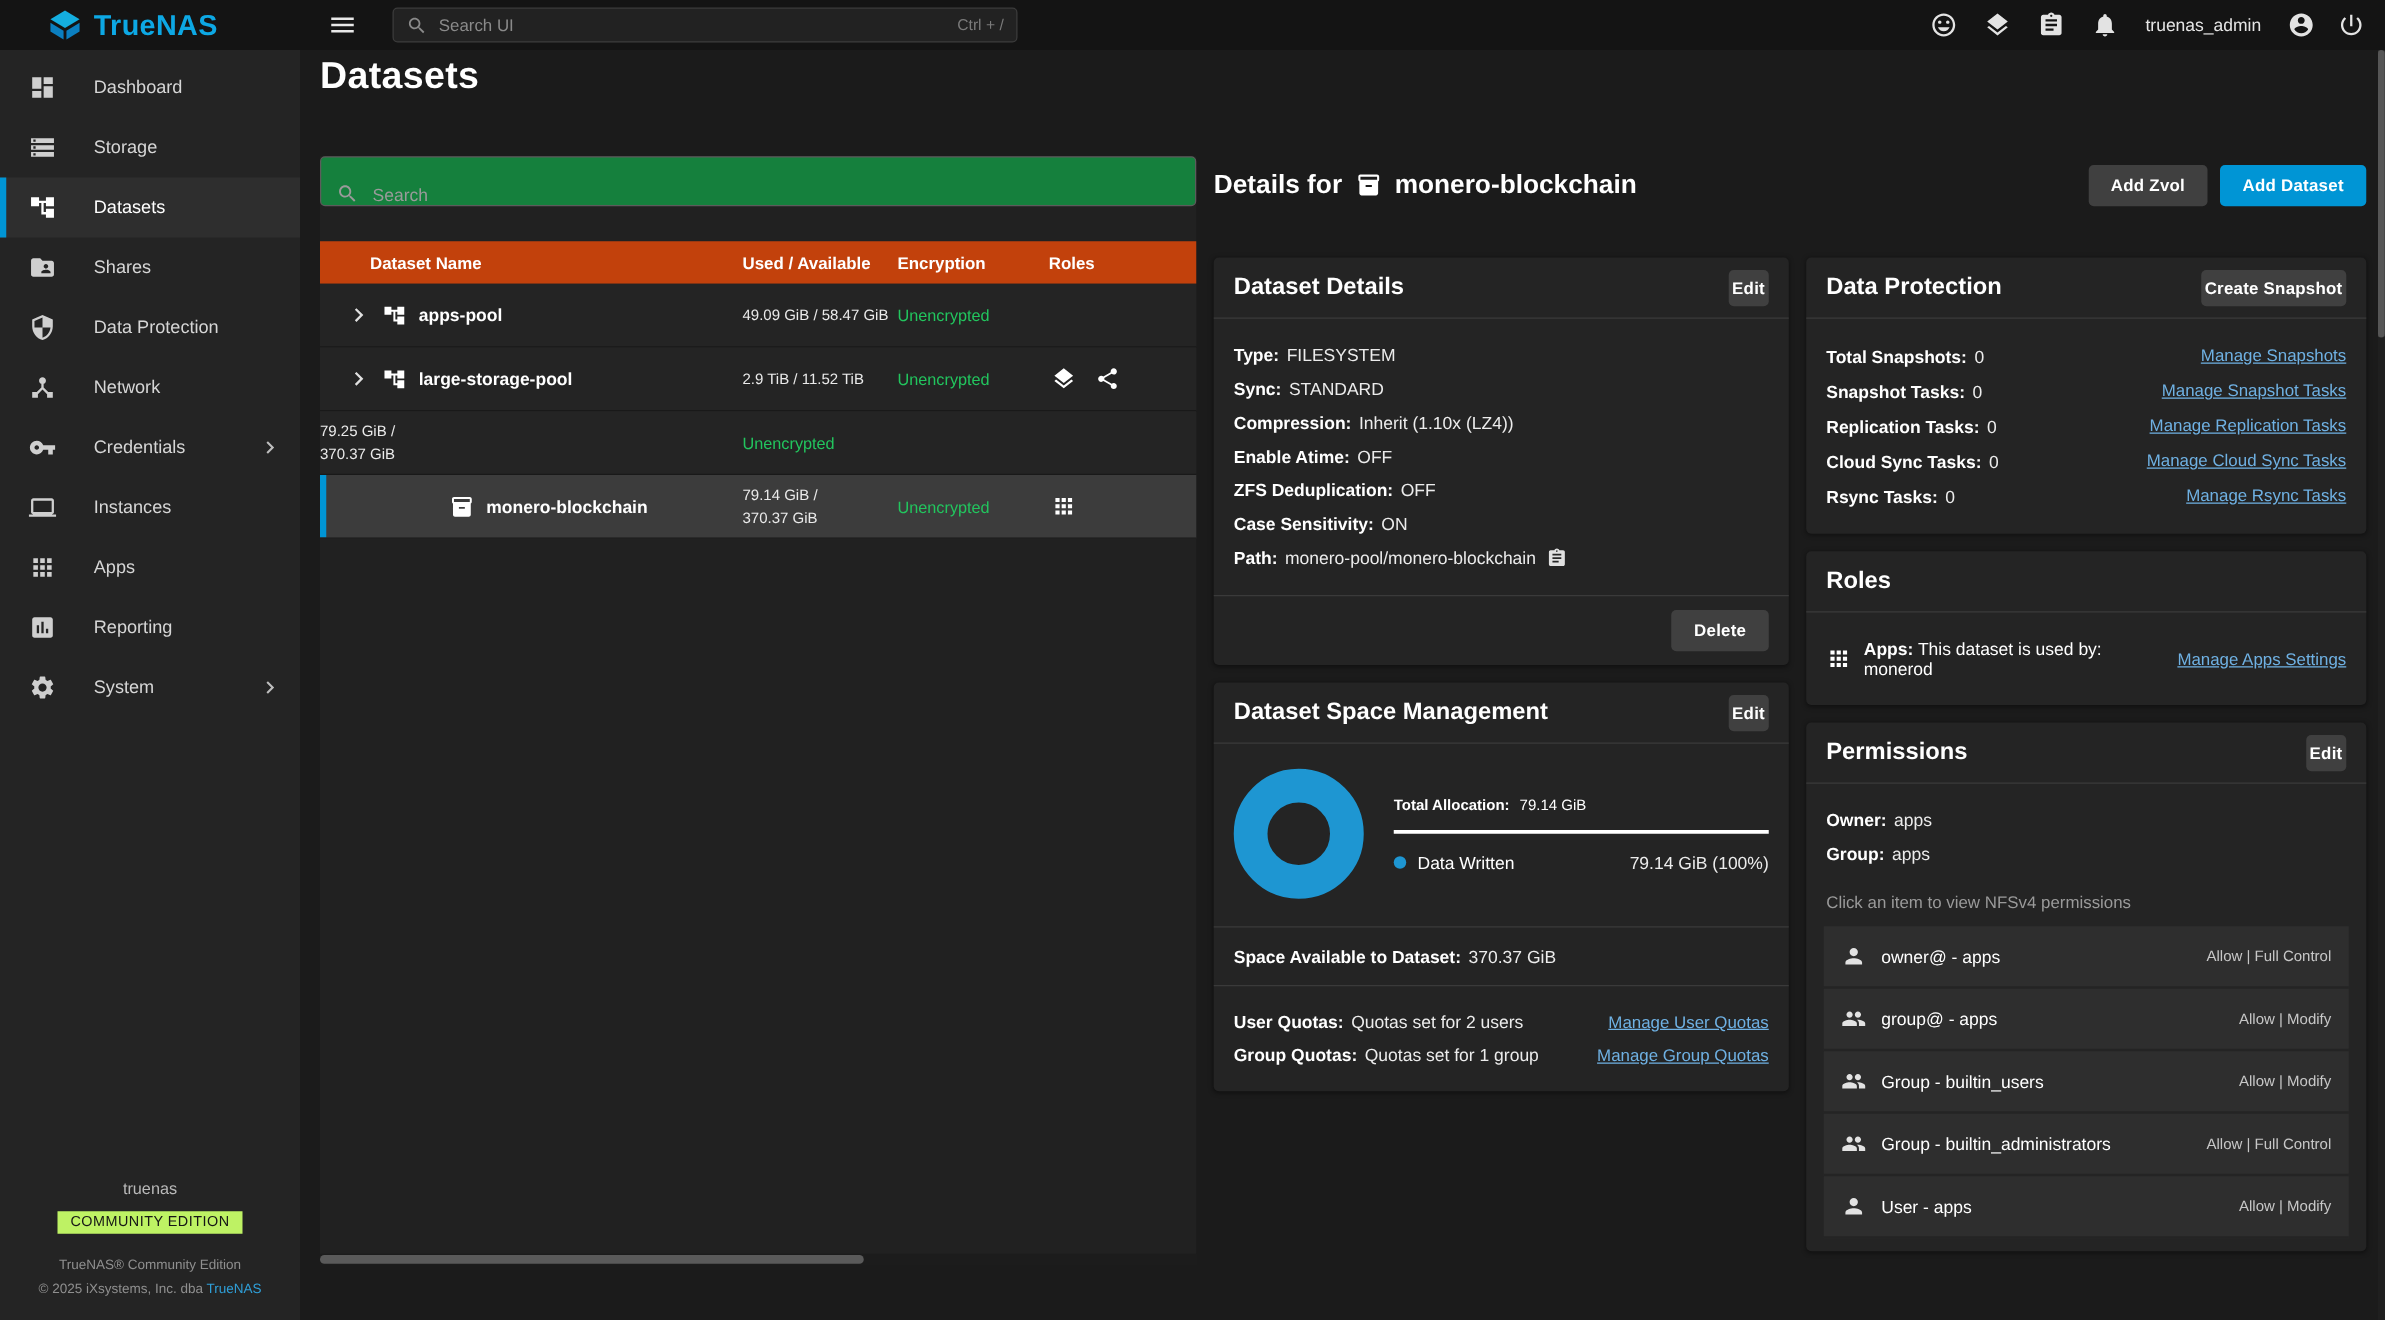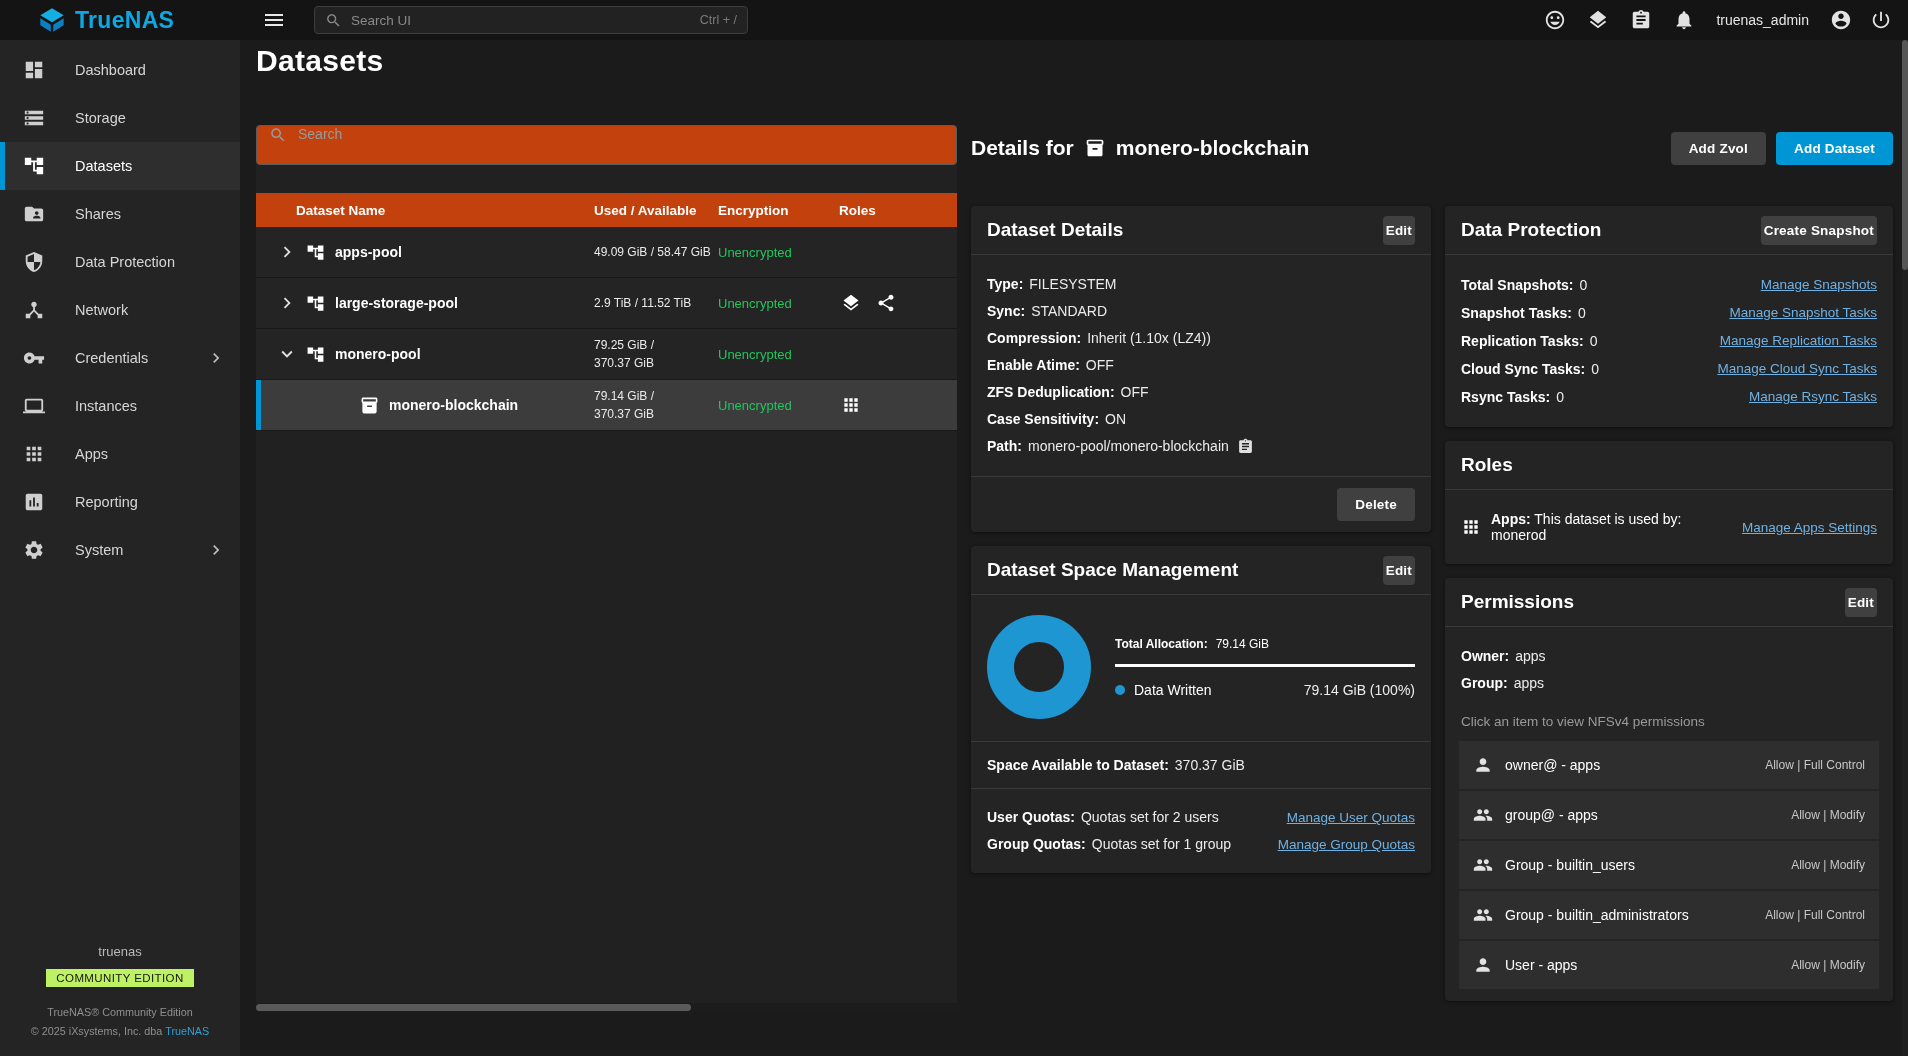--- a/index.html
+++ b/index.html
@@ -4,21 +4,21 @@
 <style>
   *{box-sizing:border-box;margin:0;padding:0}
   html,body{width:1908px;height:1056px;overflow:hidden;background:#1b1b1b;color:#fff;
     font-family:"Liberation Sans",sans-serif;font-size:14px}
   svg{display:block}
   
   .topbar{position:fixed;top:0;left:0;right:0;height:40px;background:#141414;display:flex;align-items:center;z-index:20}
   .logo-area{width:240px;display:flex;align-items:center;gap:9px;padding-left:38px}
   .logo-text{color:#0da8e4;font-size:23px;font-weight:bold;letter-spacing:.3px;cursor:pointer}
   .hamburger{background:none;border:none;color:#e8e8e8;margin-left:22px;cursor:pointer;display:flex}
-  .search-ui{margin-left:28px;width:434px;height:28px;background:#222;border:1px solid #3c3c3c;border-radius:4px;
+  .search-ui{margin-left:28px;width:500px;height:28px;background:#222;border:1px solid #3c3c3c;border-radius:4px;
     display:flex;align-items:center;padding:0 10px;gap:9px;color:#8a8a8a}
   .search-ui input{flex:1;background:transparent;border:none;outline:none;color:#ddd;font-size:13.5px;font-family:inherit}
   .search-ui input::placeholder{color:#8a8a8a}
   .kbd-hint{font-size:12.5px;color:#7a7a7a}
   .topbar-right{margin-left:auto;display:flex;align-items:center;gap:21px;padding-right:16px;color:#e6e6e6}
   .tb-icon{display:flex;cursor:pointer;color:#e3e3e3}
   .tb-user{font-size:14px;color:#e6e6e6;cursor:pointer}
   
   .sidebar{position:fixed;top:40px;left:0;width:240px;bottom:0;background:#242424;display:flex;flex-direction:column;z-index:10}
   .side-nav{padding-top:6px}
@@ -34,22 +34,22 @@
   .edition-badge{display:inline-block;background:#bef264;color:#161616;font-size:11.5px;font-weight:normal;
     padding:3px 10px;letter-spacing:.4px;margin-bottom:16px;cursor:default}
   .foot-line{font-size:10.8px;color:#8f8f8f;line-height:1.7}
   .link-blue{color:#2f9fd8;cursor:pointer}
   
   .main{margin-left:240px;padding:0 15px 0 16px;position:relative}
   .page-title{font-size:30px;font-weight:bold;margin-top:44px;letter-spacing:.3px}
   .content{display:flex;margin-top:47px;gap:14px;align-items:flex-start}
   
   .tree-panel{width:701px;background:#212121;height:887px;position:relative;flex:none}
-  .tree-search{height:40px;border:1px solid #5c5c5c;border-radius:4px;background:#c2410c;display:flex;
-    align-items:flex-start;gap:11px;padding:0 12px;color:#9a9a9a}
+  .tree-search{height:40px;border:1px solid #5c5c5c;border-radius:4px;background:#15803d;display:flex;
+    align-items:flex-end;gap:11px;padding:0 12px;color:#9a9a9a}
   .tree-search input{flex:1;background:none;border:none;outline:none;color:#ddd;font-size:14px;font-family:inherit}
   .tree-search input::placeholder{color:#9a9a9a}
   .tree-table-header{margin-top:28px;background:#c2410c;display:grid;grid-template-columns:338px 124px 121px 1fr;
     align-items:center;height:34px;font-weight:bold;font-size:13.5px;color:#fff}
   .tree-table-header > div:first-child{padding-left:40px}
   .tree-row{display:grid;grid-template-columns:338px 124px 121px 1fr;align-items:center;height:51px;
     border-bottom:1px solid #191919;background:#242424;cursor:pointer}
   .tree-row.selected{background:#3c3c3c;box-shadow:inset 5px 0 0 #0095d5}
   .c-name{display:flex;align-items:center;font-weight:bold;font-size:14px;padding-left:16px}
   .expander{width:30px;height:24px;display:flex;align-items:center;justify-content:center;color:#e0e0e0;flex:none}
@@ -371,33 +371,20 @@
                 </svg>
               </span>
               <span class="role-icon">
                 <svg viewBox="0 0 24 24" width="20" height="20" fill="currentColor">
                   <path d="M18 16.08c-.76 0-1.44.3-1.96.77L8.91 12.7c.05-.23.09-.46.09-.7s-.04-.47-.09-.7l7.05-4.11c.54.5 1.25.81 2.04.81 1.66 0 3-1.34 3-3s-1.34-3-3-3-3 1.34-3 3c0 .24.04.47.09.7L8.04 9.81C7.5 9.31 6.79 9 6 9c-1.66 0-3 1.34-3 3s1.34 3 3 3c.79 0 1.5-.31 2.04-.81l7.12 4.16c-.05.21-.08.43-.08.65 0 1.61 1.31 2.92 2.92 2.92 1.61 0 2.92-1.31 2.92-2.92s-1.31-2.92-2.92-2.92z"></path>
                 </svg>
               </span>
             </div>
   </div>
           <div class="tree-row">
-    <div class="c-name">
-              <span class="expander">
-                <svg viewBox="0 0 24 24" width="22" height="22" fill="currentColor">
-                  <path d="M16.59 8.59L12 13.17 7.41 8.59 6 10l6 6 6-6z"></path>
-                </svg>
-              </span>
-      <span class="row-icon">
-                <svg viewBox="0 0 24 24" width="19" height="19" fill="currentColor">
-                  <path d="M22 11V3h-7v3H9V3H2v8h7V8h2v10h4v3h7v-8h-7v3h-2V8h2v3z"></path>
-                </svg>
-              </span>
-      <span class="row-name">monero-pool</span>
-    </div>
     <div class="c-used">
               <div>79.25 GiB /</div>
               <div>370.37 GiB</div>
             </div>
     <div class="c-enc">Unencrypted</div>
     <div class="c-roles"></div>
   </div>
           <div class="tree-row selected">
     <div class="c-name">
               <span class="spacer" style="width:84px"></span>

